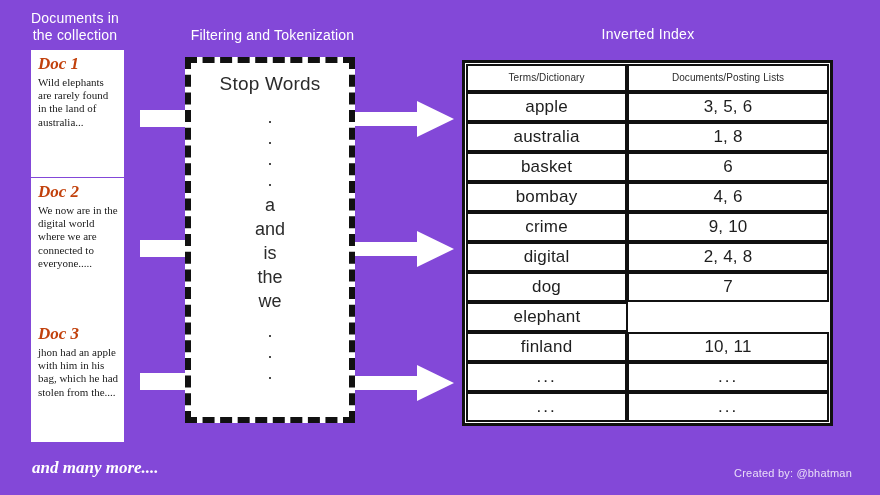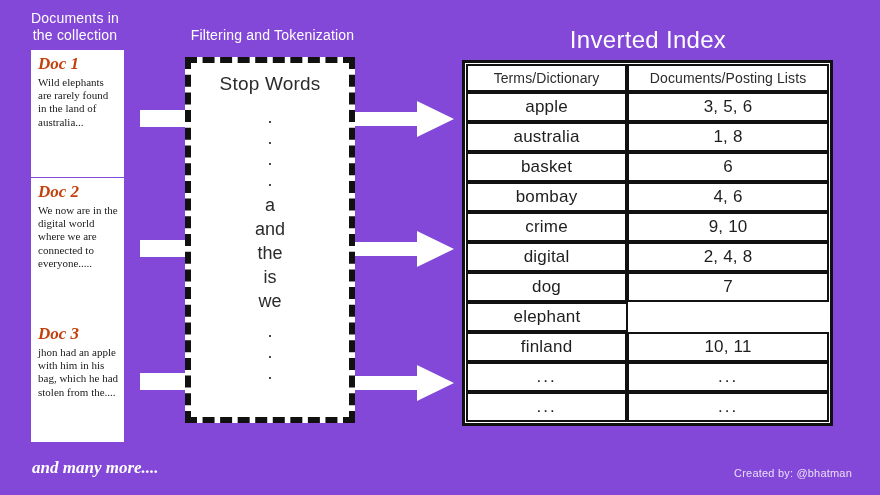--- a/index.html
+++ b/index.html
@@ -41,21 +41,21 @@
     top: 27px;
     width: 225px;
   }
   #title-inverted {
     position: absolute;
     left: 463px;
     top: 26px;
     width: 370px;
     text-align: center;
     color: #ffffff;
-    font-size: 24px;
+    font-size: 14px;
     letter-spacing: 0.3px;
   }
 
   
   .doc-card {
     position: absolute;
     left: 31px;
     width: 93px;
     background: #ffffff;
     box-sizing: border-box;
@@ -162,21 +162,21 @@
     align-items: center;
     justify-content: center;
     overflow: hidden;
   }
   .idx-cell.term  { width: 162px; }
   .idx-cell.posts { width: 203px; }
   .idx-row.header .idx-cell {
     height: 28px;
   }
   .idx-row.header .idx-text {
-    font-size: 14px;
+    font-size: 10px;
     color: #2b2b2b;
     letter-spacing: 0.1px;
   }
   .idx-text {
     font-size: 17px;
     color: #1e1e1e;
     letter-spacing: 0.2px;
     line-height: 20px;
   }
   .idx-text.ellipsis {
@@ -235,22 +235,22 @@
     <div id="stopwords-title">Stop Words</div>
     <div id="stopwords-dots-top">
       <div class="sw-dot">.</div>
       <div class="sw-dot">.</div>
       <div class="sw-dot">.</div>
       <div class="sw-dot">.</div>
     </div>
     <div id="stopwords-words">
       <div class="sw-word">a</div>
       <div class="sw-word">and</div>
+      <div class="sw-word">is</div>
       <div class="sw-word">the</div>
-      <div class="sw-word">is</div>
       <div class="sw-word">we</div>
     </div>
     <div id="stopwords-dots-bottom">
       <div class="sw-dot">.</div>
       <div class="sw-dot">.</div>
       <div class="sw-dot">.</div>
     </div>
   </div>
 
   <div class="arrow-head" id="arrow-out-1">

